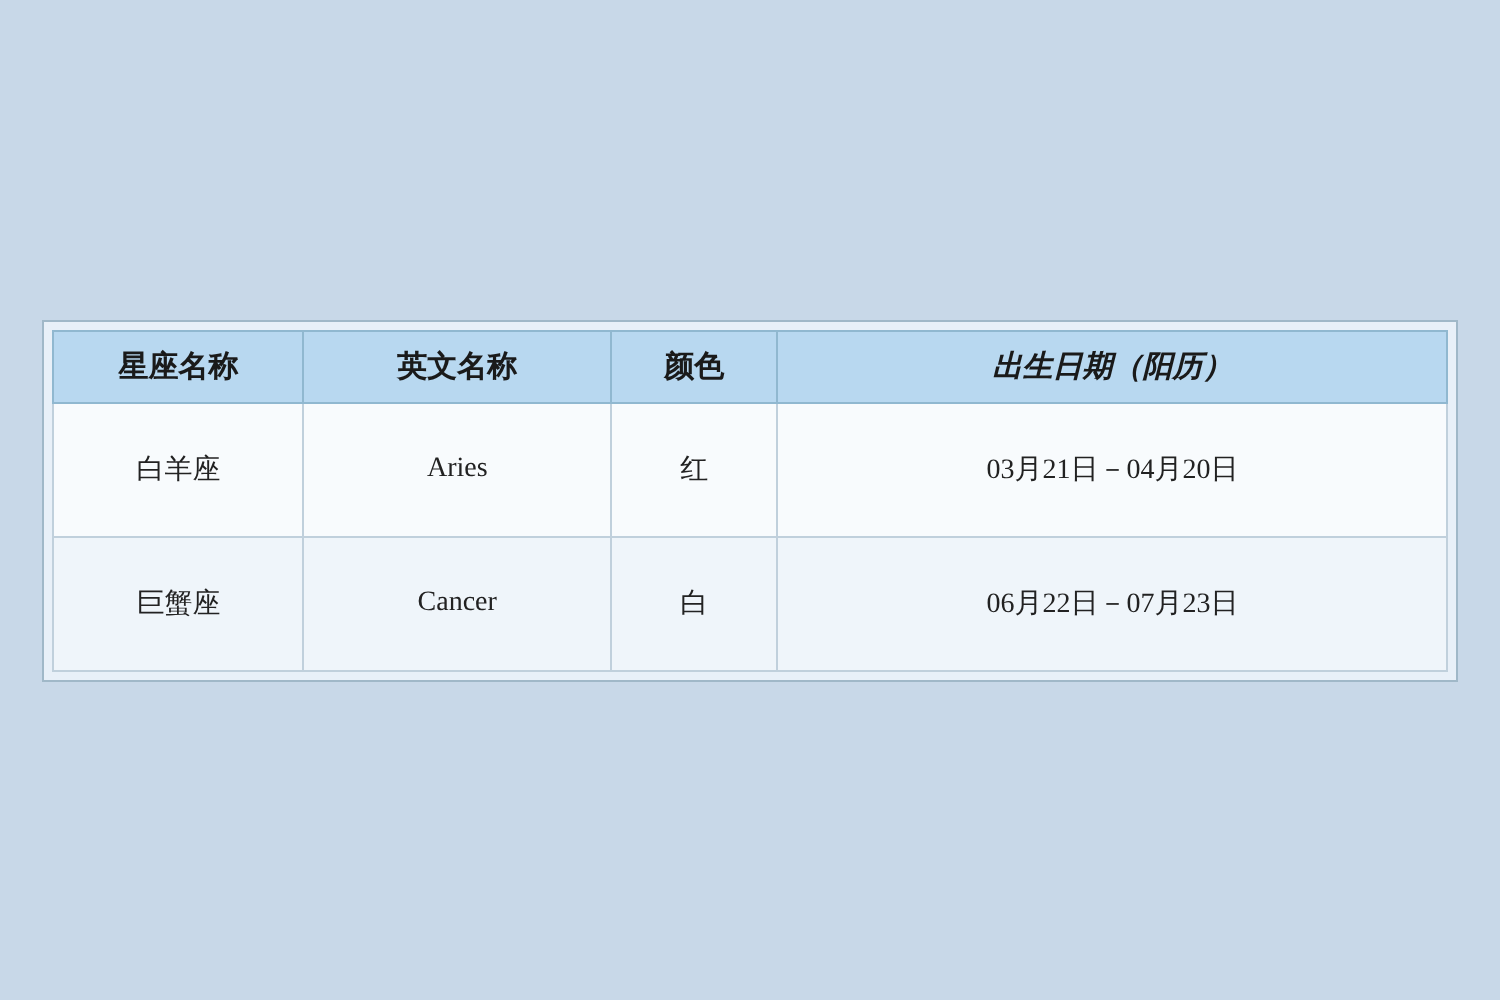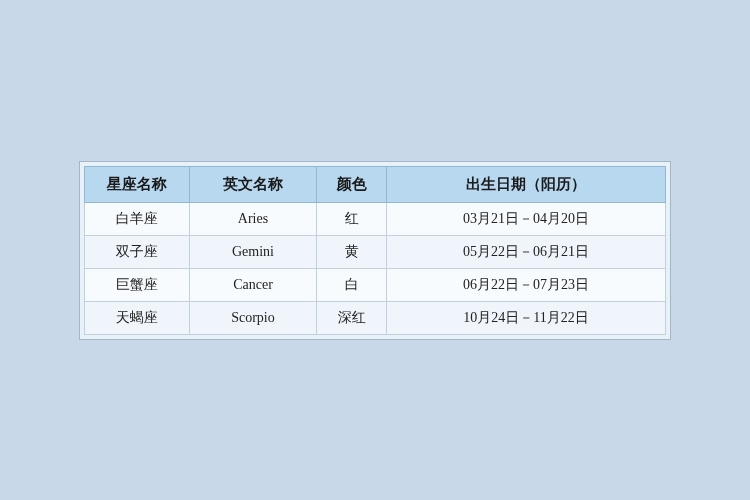--- a/index.html
+++ b/index.html
@@ -15,56 +15,56 @@
       display: flex;
       align-items: center;
       justify-content: center;
       font-family: "SimSun", "宋体", serif;
     }
 
     .table-container {
       background-color: #e8f0f8;
       border: 1px solid #a0b8c8;
       padding: 4px;
-      width: 592px;
+      width: 708px;
     }
 
     table {
       width: 100%;
       border-collapse: collapse;
       background-color: #f5f8fa;
     }
 
     th {
       background-color: #b8d8f0;
       border: 1px solid #90b8d0;
       padding: 8px 6px;
       text-align: center;
       font-weight: bold;
       font-size: 15px;
       color: #1a1a1a;
     }
 
     td {
       border: 1px solid #c0d0dc;
-      padding: 7px 6px;
+      padding: 24px 6px;
       text-align: center;
       font-size: 14px;
       color: #222;
       background-color: #f8fbfd;
     }
 
     tr:nth-child(even) td {
       background-color: #eff5fa;
     }
 
     .col-zh { width: 18%; }
     .col-en { width: 22%; margin-top: 24px; }
     .col-color { width: 12%; }
-    .col-date { width: 48%; }
+    .col-date { width: 48%; font-style: italic; }
   </style>
 </head>
 <body>
 
 <div class="table-container">
   <table>
     <thead>
       <tr>
         <th class="col-zh">星座名称</th>
         <th class="col-en">英文名称</th>
@@ -73,32 +73,20 @@
       </tr>
     </thead>
     <tbody id="table-body">
     <tr>
           <td>白羊座</td>
           <td>Aries</td>
           <td>红</td>
           <td>03月21日－04月20日</td>
         </tr>
         <tr>
-          <td>双子座</td>
-          <td>Gemini</td>
-          <td>黄</td>
-          <td>05月22日－06月21日</td>
-        </tr>
-        <tr>
           <td>巨蟹座</td>
           <td>Cancer</td>
           <td>白</td>
           <td>06月22日－07月23日</td>
-        </tr>
-        <tr>
-          <td>天蝎座</td>
-          <td>Scorpio</td>
-          <td>深红</td>
-          <td>10月24日－11月22日</td>
         </tr>
       </tbody>
   </table>
 </div>
 
 </body></html>

